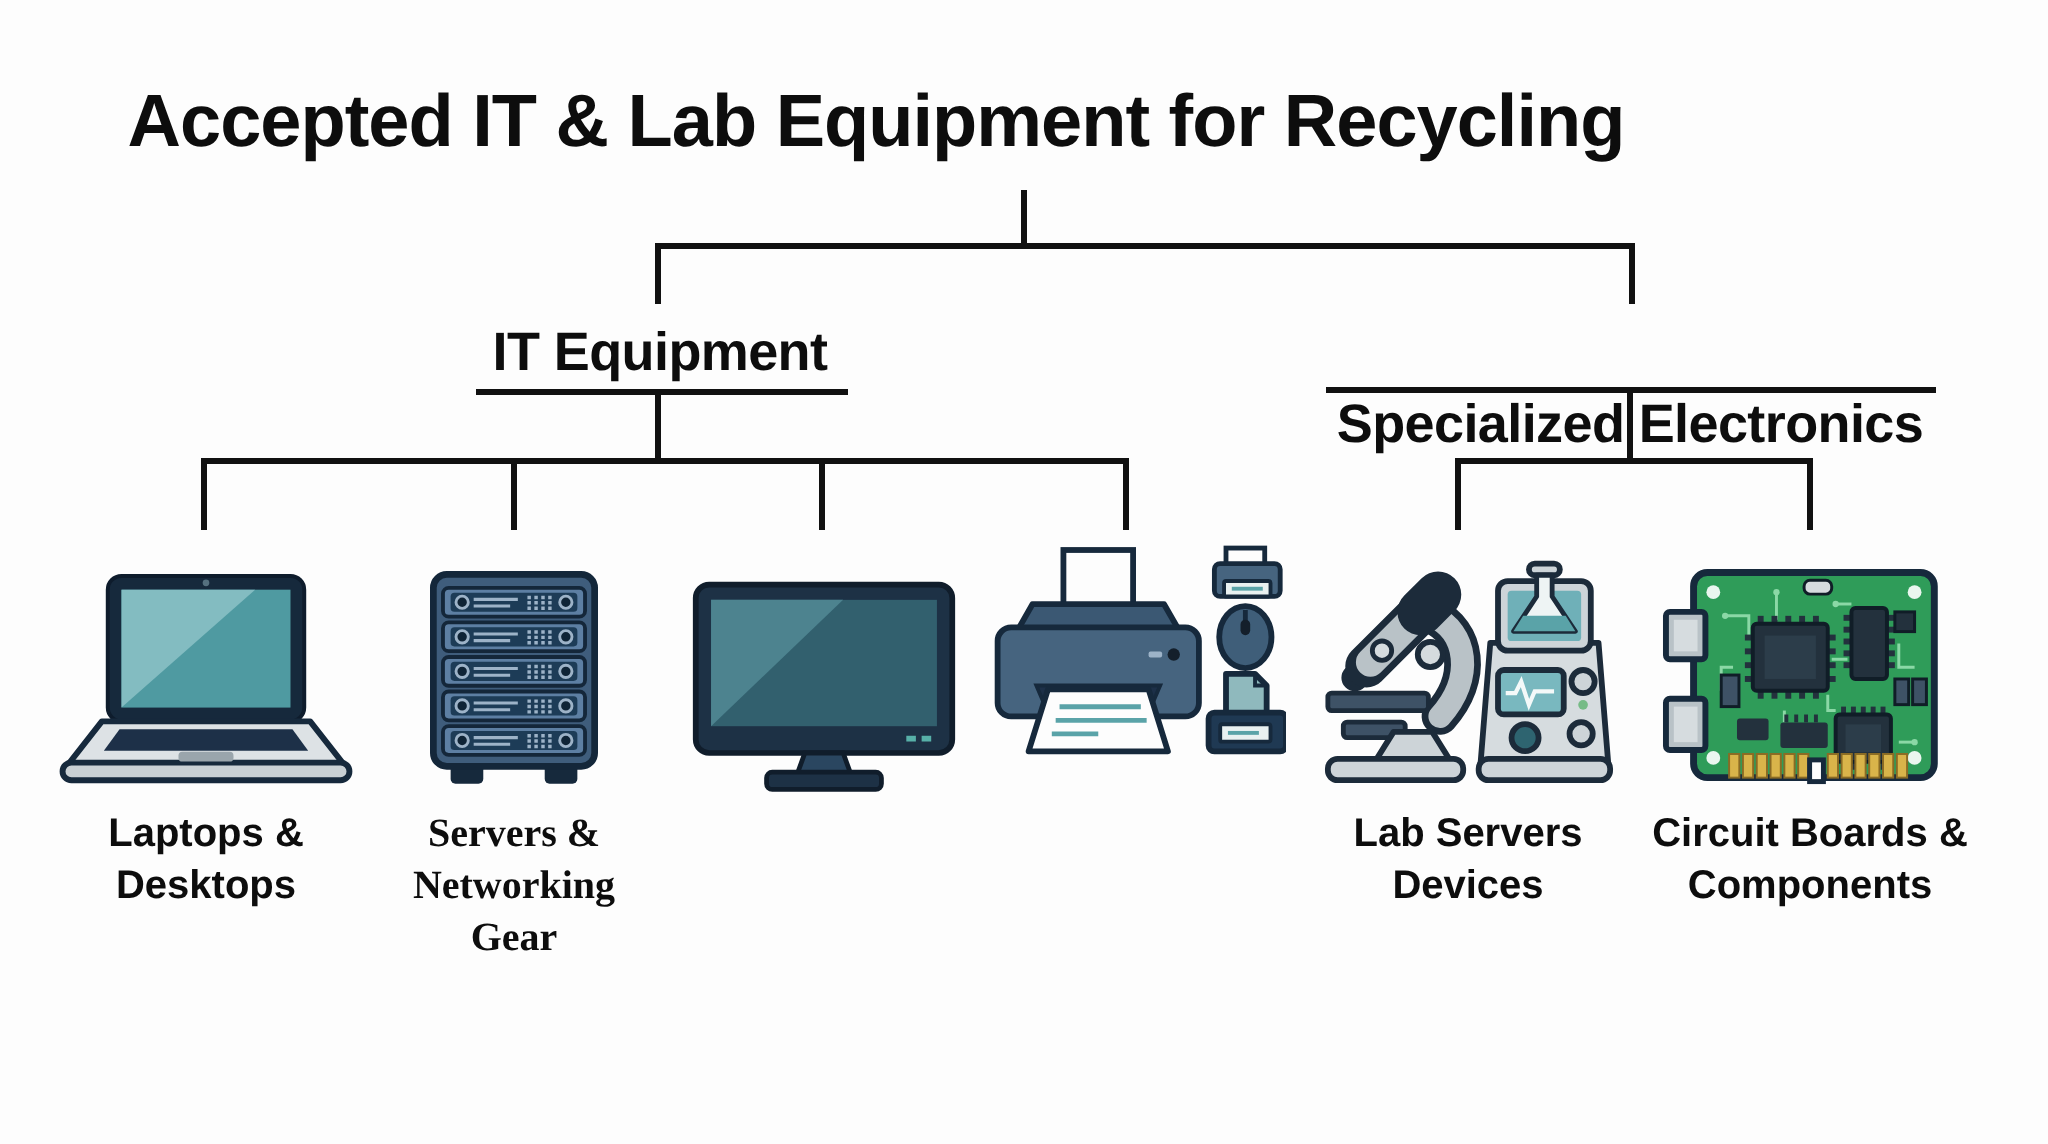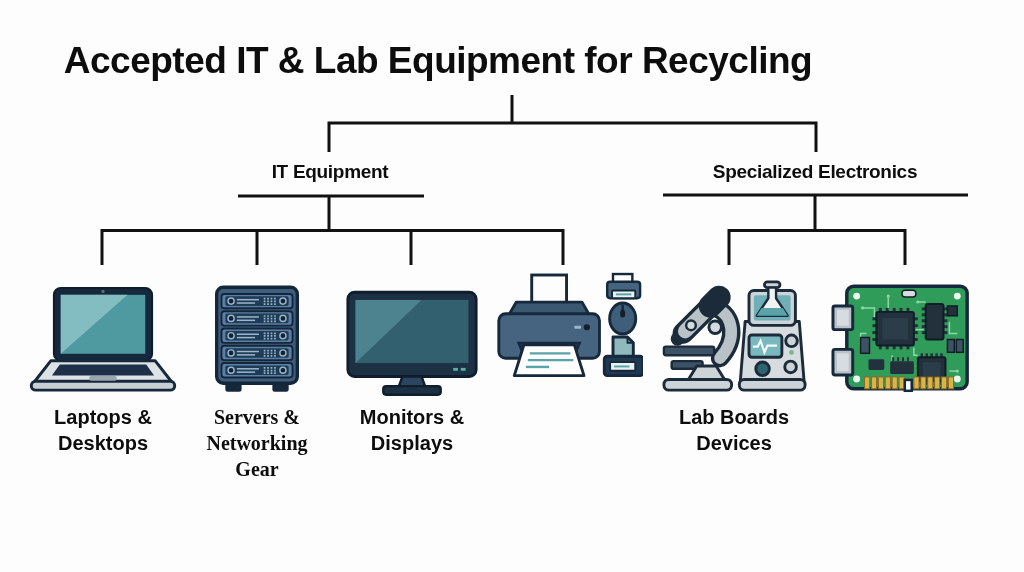--- a/index.html
+++ b/index.html
@@ -7,24 +7,24 @@
     width:1024px;height:572px;position:relative;overflow:hidden;
     background:#fdfdfd;color:#0d0d0d;
     font-family:"Liberation Sans","DejaVu Sans",sans-serif;
   }
   .title{
     position:absolute;top:40px;left:0;width:876px;text-align:center;
     font-size:37px;font-weight:800;letter-spacing:-.5px;line-height:1.15;
   }
   .branch-label{
     position:absolute;top:161px;text-align:center;
-    font-size:19px;font-weight:800;letter-spacing:-.3px;
+    font-size:27px;font-weight:800;letter-spacing:-.3px;
   }
   .branch-label.it{left:180px;width:300px;}
-  .branch-label.se{left:635px;width:360px;}
+  .branch-label.se{left:635px;width:360px;margin-top:36px;}
   svg.lines{position:absolute;left:0;top:0;}
   .col{position:absolute;width:170px;top:268px;display:flex;flex-direction:column;align-items:center;}
   .icon-box{height:130px;display:flex;align-items:flex-end;justify-content:center;}
   .cat-label{
     margin-top:6px;text-align:center;font-size:20px;font-weight:800;line-height:1.3;
     width:130px;
   }
   .cat-label.wide{width:170px;}
   .c1{left:18px;} .c2{left:172px;font-family:Liberation Serif, serif;} .c3{left:327px;} .c4{left:483px;} .c5{left:649px;} .c6{left:820px;}
 </style>
@@ -94,21 +94,20 @@
     <svg width="134" height="110" viewBox="0 0 140 112">
       <rect x="3" y="3" width="134" height="88" rx="7" fill="#1d3145" stroke="#101d2b" stroke-width="3"></rect>
       <rect x="11" y="11" width="118" height="66" fill="#32606e"></rect>
       <polygon points="11,11 80,11 11,77" fill="#4d838f"></polygon>
       <rect x="113" y="82" width="5" height="3" fill="#57b0a8"></rect>
       <rect x="121" y="82" width="5" height="3" fill="#57b0a8"></rect>
       <polygon points="60,91 80,91 84,102 56,102" fill="#2a4660" stroke="#101d2b" stroke-width="2.5"></polygon>
       <rect x="40" y="101" width="60" height="9" rx="3" fill="#1d3145" stroke="#101d2b" stroke-width="2.5"></rect>
     </svg>
   </div>
-  <div class="cat-label">Monitors &amp; Displays</div>
 </div>
 
 <div class="col c4">
   <div class="icon-box">
     <svg width="150" height="126" viewBox="0 0 155 128">
       <rect x="40" y="2" width="36" height="34" fill="#fdfdfd" stroke="#16293c" stroke-width="3"></rect>
       <polygon points="24,30 92,30 100,44 16,44" fill="#3b5873" stroke="#16293c" stroke-width="3" stroke-linejoin="round"></polygon>
       <rect x="6" y="42" width="104" height="46" rx="7" fill="#46647f" stroke="#16293c" stroke-width="3"></rect>
       <circle cx="97" cy="56" r="3.2" fill="#141f2b"></circle>
       <rect x="84" y="54.5" width="7" height="3" rx="1" fill="#9db3c8"></rect>
@@ -161,21 +160,21 @@
       <polygon points="103,36 125,36 130,44 98,44" fill="#5aa3a8"></polygon>
       <rect x="90" y="64" width="34" height="23" rx="3" fill="#79b8bf" stroke="#1c2b3a" stroke-width="3"></rect>
       <polyline points="94,76 99,76 102,70 106,82 109,75 114,75 119,75" stroke="#f4f9f9" stroke-width="2.2" fill="none"></polyline>
       <circle cx="134" cy="70" r="6" fill="#cdd4d8" stroke="#1c2b3a" stroke-width="3"></circle>
       <circle cx="134" cy="82" r="2.5" fill="#76bb86"></circle>
       <circle cx="104" cy="99" r="7" fill="#2e6470" stroke="#1c2b3a" stroke-width="3"></circle>
       <circle cx="133" cy="97" r="6" fill="#cdd4d8" stroke="#1c2b3a" stroke-width="3"></circle>
       <rect x="80" y="110" width="68" height="11" rx="5" fill="#cdd4d8" stroke="#1c2b3a" stroke-width="3"></rect>
     </svg>
   </div>
-  <div class="cat-label">Lab Boards Devices</div>
+  <div class="cat-label">Lab Servers Devices</div>
 </div>
 
 <div class="col c6">
   <div class="icon-box">
     <svg width="148" height="118" viewBox="0 0 150 115">
       <defs>
         <rect id="gp" width="5.2" height="12" fill="#d9b44a" stroke="#8a6b24" stroke-width="1"></rect>
       </defs>
       <rect x="16" y="4" width="122" height="104" rx="7" fill="#2f9c59" stroke="#16293c" stroke-width="3.5"></rect>
       <g stroke="#8bd8a6" stroke-width="1.5" fill="none">
@@ -279,13 +278,14 @@
         <use href="#gp" x="112" y="96"></use>
         <use href="#gp" x="119" y="96"></use>
       <rect x="74.8" y="99" width="7" height="11" fill="#fdfdfd" stroke="#16293c" stroke-width="2.5"></rect>
 
       <rect x="2" y="24" width="20" height="24" rx="2" fill="#b9c2c7" stroke="#16293c" stroke-width="3"></rect>
       <rect x="6" y="28" width="12" height="16" fill="#d6dcdf"></rect>
       <rect x="2" y="68" width="20" height="26" rx="2" fill="#b9c2c7" stroke="#16293c" stroke-width="3"></rect>
       <rect x="6" y="72" width="12" height="18" fill="#d6dcdf"></rect>
     </svg>
   </div>
+  <div class="cat-label wide">Circuit Boards &amp; Components</div>
 </div>
 
 </body></html>

